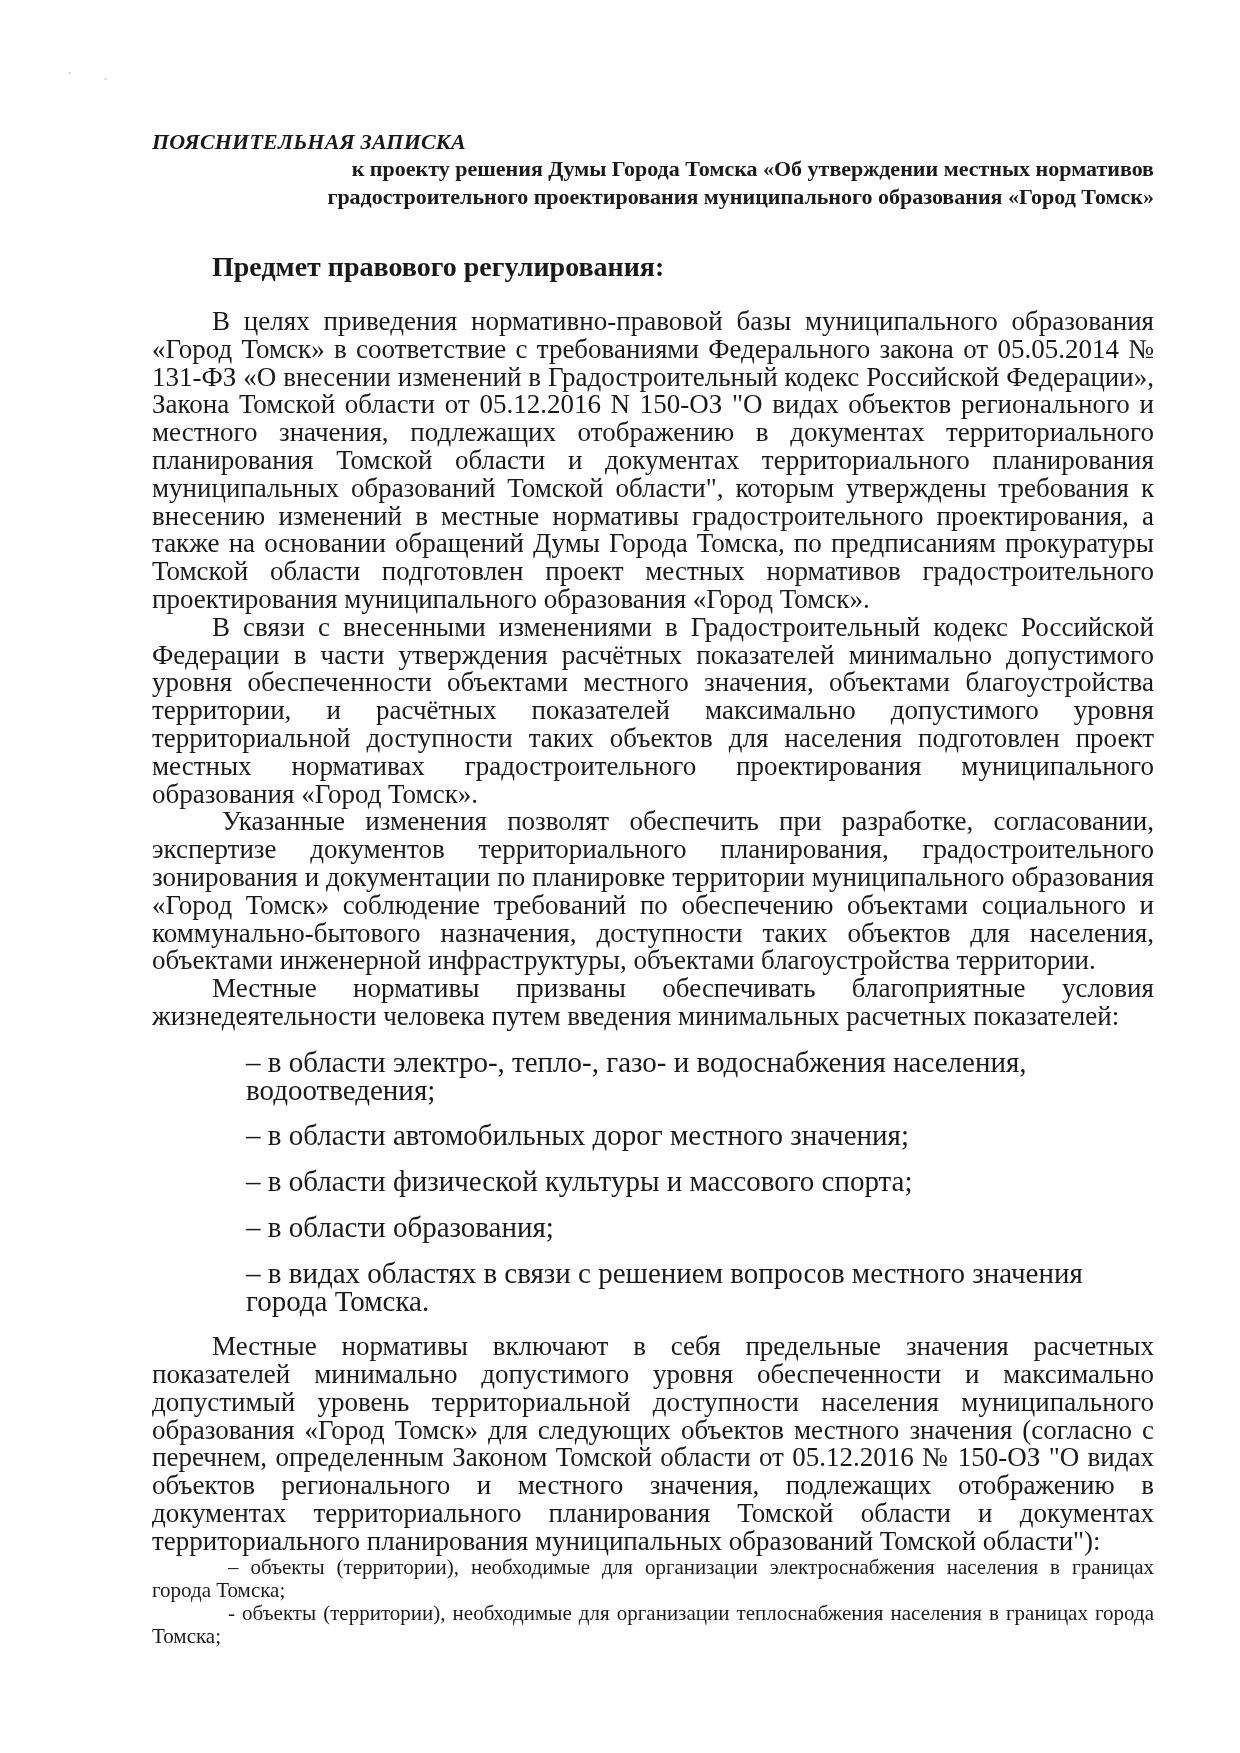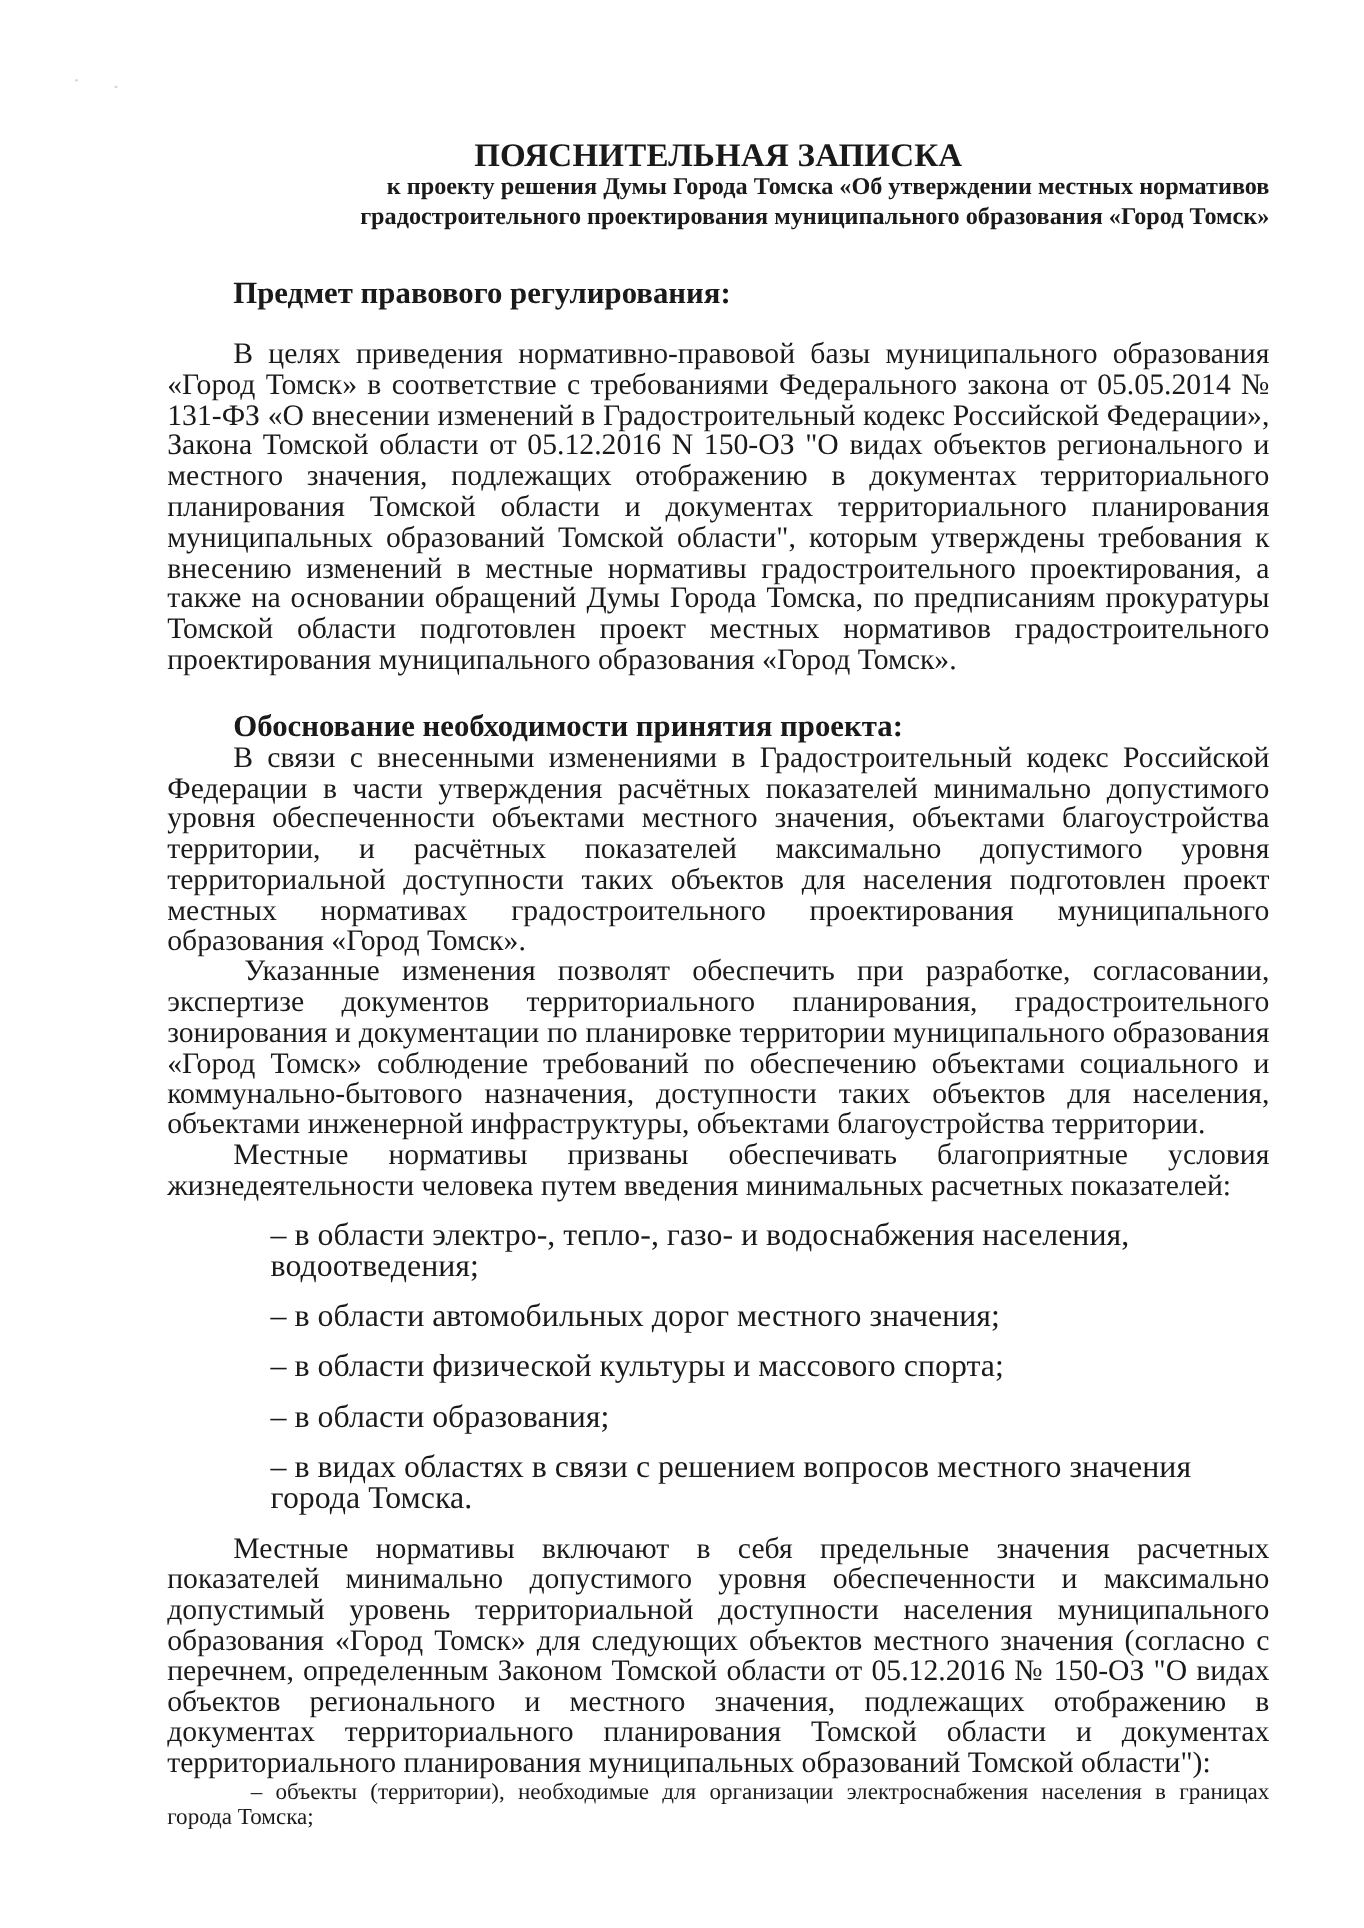--- a/index.html
+++ b/index.html
@@ -22,26 +22,27 @@
       height: 1753px;
       background: #ffffff;
     }
     .content {
       position: absolute;
       left: 152px;
       top: 128px;
       width: 1002px;
     }
     .doc-title {
-      text-align: center;
+      text-align: left;
       font-weight: bold;
-      font-size: 30px;
+      font-size: 22px;
       line-height: 27px;
       margin: 0;
       letter-spacing: 0.2px;
+      font-style: italic;
     }
     .doc-subtitle {
       text-align: right;
       font-weight: bold;
       font-size: 22px;
       line-height: 28px;
       margin: 0;
     }
     .section-heading {
       font-weight: bold;
@@ -89,32 +90,32 @@
   <div class="scan-dust" style="left:104px; top:78px;"></div>
 
   <div class="content">
     <h1 class="doc-title">ПОЯСНИТЕЛЬНАЯ ЗАПИСКА</h1>
     <div class="doc-subtitle">к проекту решения Думы Города Томска «Об утверждении местных нормативов</div>
     <div class="doc-subtitle">градостроительного проектирования муниципального образования «Город Томск»</div>
 
     <h2 class="section-heading h1">Предмет правового регулирования:</h2>
     <p class="para first-block">В целях приведения нормативно-правовой базы муниципального образования «Город Томск» в соответствие с требованиями Федерального закона от 05.05.2014 № 131-ФЗ «О внесении изменений в Градостроительный кодекс Российской Федерации», Закона Томской области от 05.12.2016 N 150-ОЗ "О видах объектов регионального и местного значения, подлежащих отображению в документах территориального планирования Томской области и документах территориального планирования муниципальных образований Томской области", которым утверждены требования к внесению изменений в местные нормативы градостроительного проектирования, а также на основании обращений Думы Города Томска, по предписаниям прокуратуры Томской области подготовлен проект местных нормативов градостроительного проектирования муниципального образования «Город Томск».</p>
 
-    <h2 class="section-heading h2">Обоснование необходимости принятия проекта:</h2>
     <p class="para">В связи с внесенными изменениями в Градостроительный кодекс Российской Федерации в части утверждения расчётных показателей минимально допустимого уровня обеспеченности объектами местного значения, объектами благоустройства территории, и расчётных показателей максимально допустимого уровня территориальной доступности таких объектов для населения подготовлен проект местных нормативах градостроительного проектирования муниципального образования «Город Томск».</p>
     <p class="para indent-more">Указанные изменения позволят обеспечить при разработке, согласовании, экспертизе документов территориального планирования, градостроительного зонирования и документации по планировке территории муниципального образования «Город Томск» соблюдение требований по обеспечению объектами социального и коммунально-бытового назначения, доступности таких объектов для населения, объектами инженерной инфраструктуры, объектами благоустройства территории.</p>
     <p class="para">Местные нормативы призваны обеспечивать благоприятные условия жизнедеятельности человека путем введения минимальных расчетных показателей:</p>
 
     <div>
       <p class="bullet">– в области электро-, тепло-, газо- и водоснабжения населения, водоотведения;</p>
       <p class="bullet">– в области автомобильных дорог местного значения;</p>
       <p class="bullet">– в области физической культуры и массового спорта;</p>
       <p class="bullet">– в области образования;</p>
       <p class="bullet">– в видах областях в связи с решением вопросов местного значения города Томска.</p>
     </div>
 
     <p class="para">Местные нормативы включают в себя предельные значения расчетных показателей минимально допустимого уровня обеспеченности и максимально допустимый уровень территориальной доступности населения муниципального образования «Город Томск» для следующих объектов местного значения (согласно с перечнем, определенным  Законом Томской области от 05.12.2016 № 150-ОЗ "О видах объектов регионального и местного значения, подлежащих отображению в документах территориального планирования Томской области и документах территориального планирования муниципальных образований Томской области"):</p>
 
     <div>
       <p class="obj">– объекты (территории), необходимые для организации электроснабжения населения в границах города Томска;</p>
+      <p class="obj">- объекты (территории), необходимые для организации теплоснабжения населения в границах города Томска;</p>
     </div>
   </div>
 </div>
 
 </body></html>

